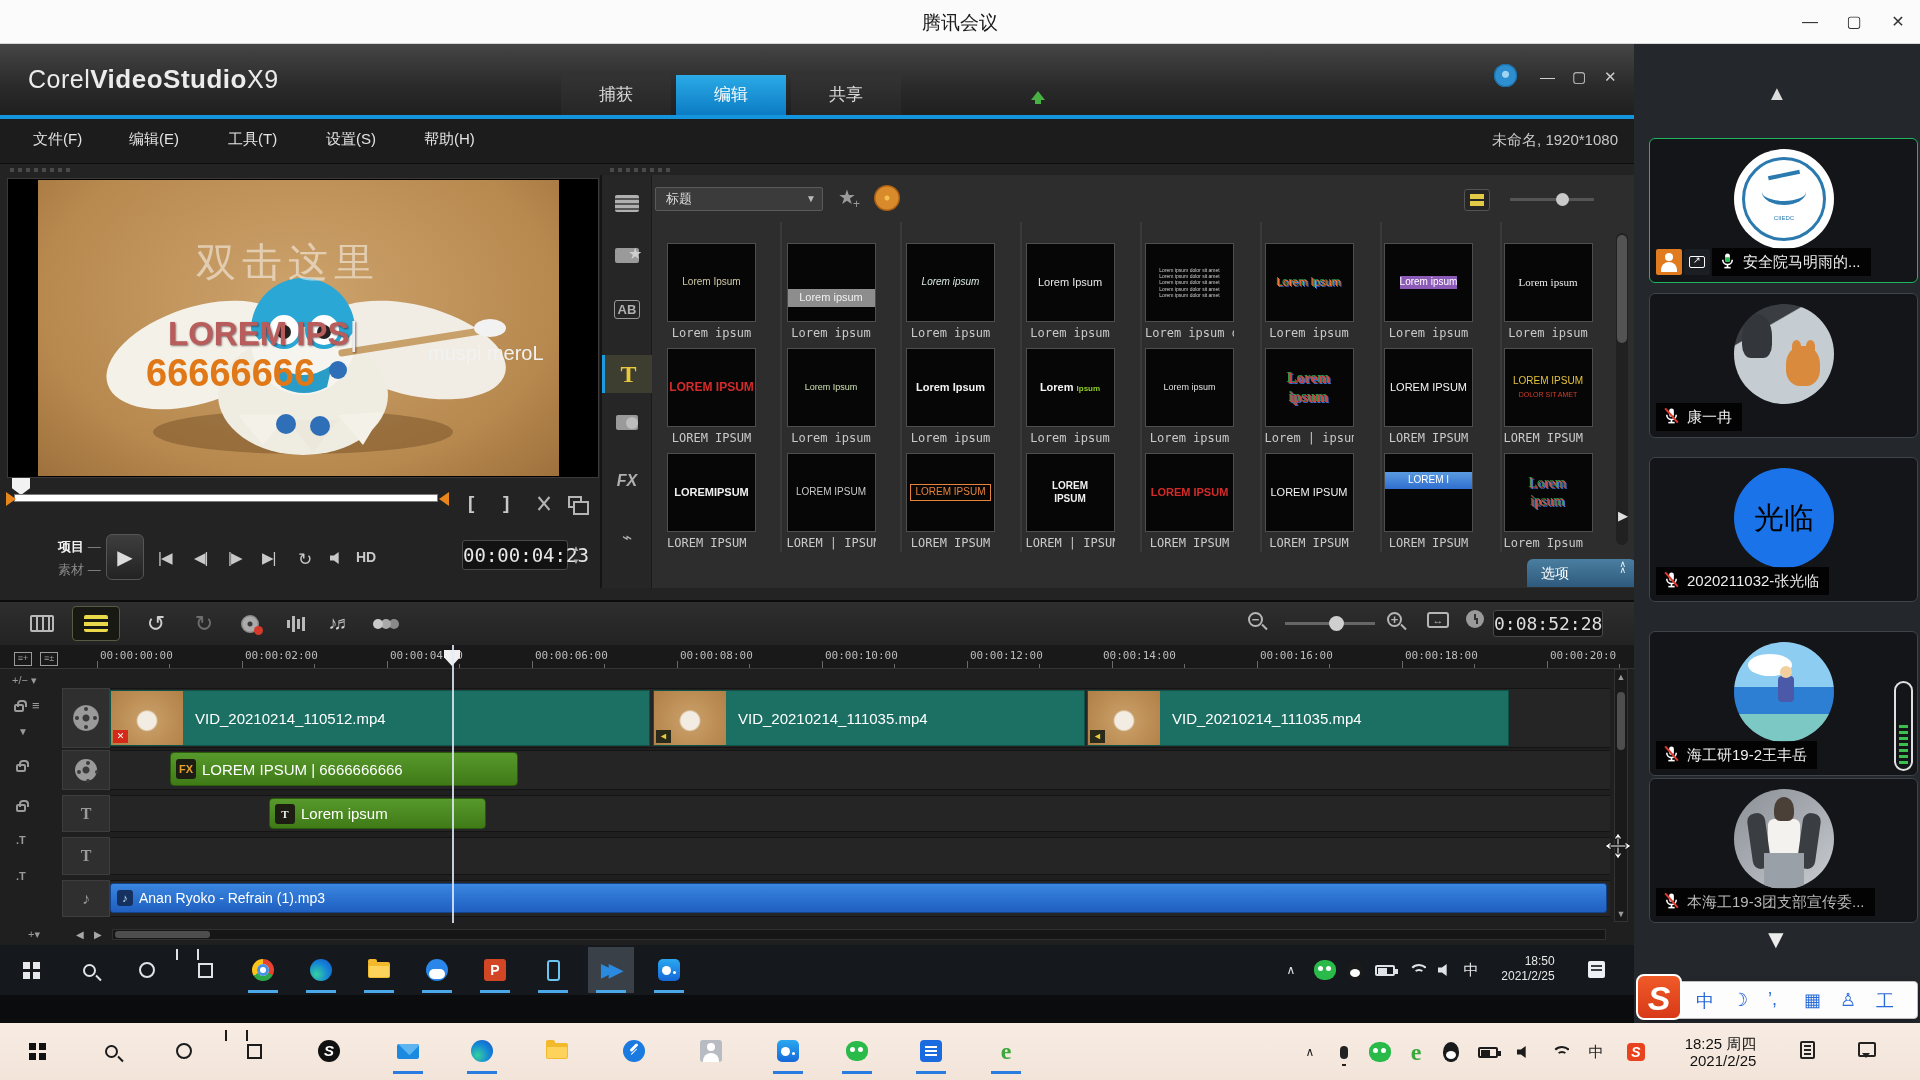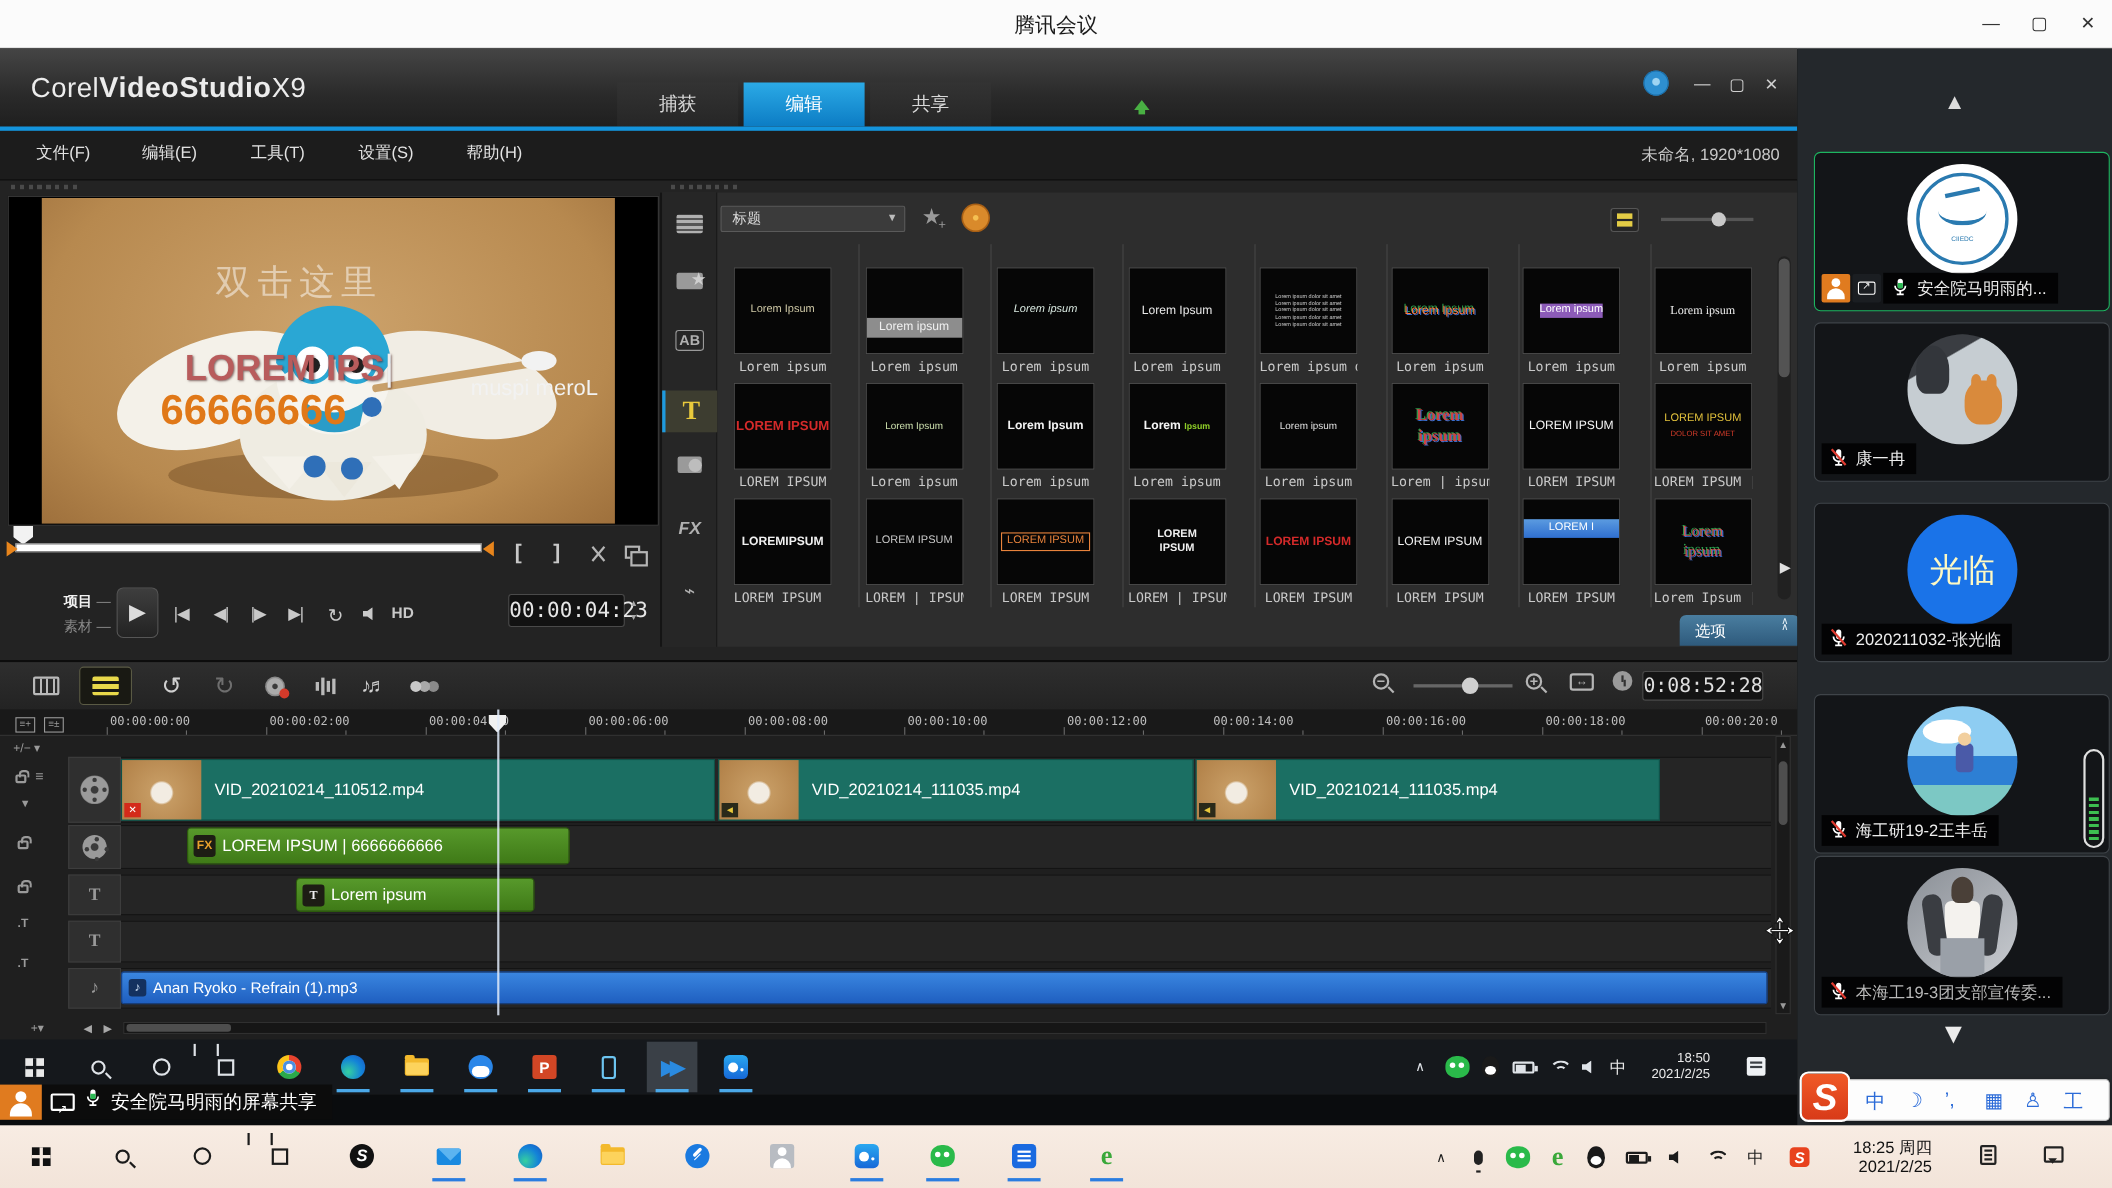--- a/index.html
+++ b/index.html
@@ -286,21 +286,21 @@
           <circle cx="286" cy="150" r="17" fill="#fff" stroke="#2aa7d4" stroke-width="4"></circle>
           <circle cx="246" cy="152" r="7" fill="#222"></circle>
           <circle cx="286" cy="152" r="7" fill="#222"></circle>
           <path d="M238 185 q27 20 56 0 l-5 22 q-23 12 -46 0 z" fill="#2a9cc8"></path>
           <rect x="300" y="170" width="150" height="7" rx="3" fill="#c8a06a" transform="rotate(-9 300 170)"></rect>
           <ellipse cx="452" cy="148" rx="16" ry="9" fill="#f2f2f2"></ellipse>
           <circle cx="300" cy="190" r="9" fill="#2f6fb8"></circle>
           <circle cx="248" cy="244" r="10" fill="#2f6fb8"></circle>
           <circle cx="282" cy="246" r="10" fill="#2f6fb8"></circle>
         </svg>
-        <span class="ovl" style="left:158px;top:55px;font-size:32px;color:rgba(255,255,255,.5);letter-spacing:6px">双击这里</span>
+        <span class="ovl" style="left:158px;top:55px;font-size:40px;color:rgba(255,255,255,.5);letter-spacing:6px">双击这里</span>
         <span class="ovl" style="left:130px;top:135px;font-size:33px;font-weight:bold;color:#b85c5c;text-shadow:1px 1px 2px rgba(60,20,20,.6)"><span>LOREM IPS</span><span style="color:#eee;font-weight:normal">|</span></span>
         <span class="ovl" style="left:108px;top:172px;font-size:38px;font-weight:bold;color:#e07818">66666666</span>
         <span class="ovl" style="left:390px;top:162px;font-size:20px;color:#f2f2f2">muspi meroL</span>
       </div>
     </div>
     <div id="scrub-handle"></div>
     <div id="scrub-bar"></div>
     <div class="tri-l"></div>
     <div class="tri-r"></div>
     <span class="trimg" style="left:468px">[</span>
@@ -768,21 +768,21 @@
                   <path d="M6 11a6 6 0 0 0 12 0" fill="none" stroke="#fff" stroke-width="2"></path>
  <line x1="12" y1="17" x2="12" y2="21" stroke="#fff" stroke-width="2"></line>
                   <line x1="8" y1="21" x2="16" y2="21" stroke="#fff" stroke-width="2"></line>
  <line x1="4" y1="3" x2="20" y2="21" stroke="#e03b30" stroke-width="2.6"></line>
                 </svg></span>
               <span style="">康一冉</span>
             </span>
           </div>
         </div>
         <div class="tile" style="top:413px">
-          <div class="avatar" style="background:#1a73e8;color:#fef9c3;display:flex;align-items:center;justify-content:center;font-size:30px">光临</div>
+          <div class="avatar" style="background:#1a73e8;color:#000000;display:flex;align-items:center;justify-content:center;font-size:30px">光临</div>
     <div class="chiprow">
             <span class="chip">
               <span><svg width="19" height="19" viewBox="0 0 24 24">
  <rect x="9" y="3" width="6" height="11" rx="3" fill="#fff"></rect>
                   <path d="M6 11a6 6 0 0 0 12 0" fill="none" stroke="#fff" stroke-width="2"></path>
  <line x1="12" y1="17" x2="12" y2="21" stroke="#fff" stroke-width="2"></line>
                   <line x1="8" y1="21" x2="16" y2="21" stroke="#fff" stroke-width="2"></line>
  <line x1="4" y1="3" x2="20" y2="21" stroke="#e03b30" stroke-width="2.6"></line>
                 </svg></span>
               <span style="">2020211032-张光临</span>
@@ -839,34 +839,20 @@
     <g stroke="#111" stroke-width="1" fill="#fff">
       <polygon points="14,1 10,7 18,7"></polygon>
         <polygon points="14,27 10,21 18,21"></polygon>
       <polygon points="1,14 7,10 7,18"></polygon>
         <polygon points="27,14 21,10 21,18"></polygon>
       <rect x="13" y="6" width="2" height="16"></rect>
         <rect x="6" y="13" width="16" height="2"></rect>
     </g>
   </svg>
 
-  <div id="banner">
-    <div class="pers"></div>
-    <div class="lbl">
-      <span class="scrn"></span>
-      <span id="banner-mic"><svg width="19" height="19" viewBox="0 0 24 24">
- <rect x="9" y="3" width="6" height="11" rx="3" fill="#fff"></rect>
-            <rect x="9" y="8" width="6" height="6" rx="1" fill="#2dbb55"></rect>
- <path d="M6 11a6 6 0 0 0 12 0" fill="none" stroke="#fff" stroke-width="2"></path>
- <line x1="12" y1="17" x2="12" y2="21" stroke="#fff" stroke-width="2"></line>
-            <line x1="8" y1="21" x2="16" y2="21" stroke="#fff" stroke-width="2"></line>
-          </svg></span>
-      <span>安全院马明雨的屏幕共享</span>
-    </div>
-  </div>
 
   <div id="sogou">
     <div class="logo">S</div>
     <div id="sogou-items">
         <span class="it" style="left:52px">中</span>
         <span class="it" style="left:88px">☽</span>
         <span class="it" style="left:124px">’,</span>
         <span class="it" style="left:160px">▦</span>
         <span class="it" style="left:196px">♙</span>
         <span class="it" style="left:232px">工</span>

